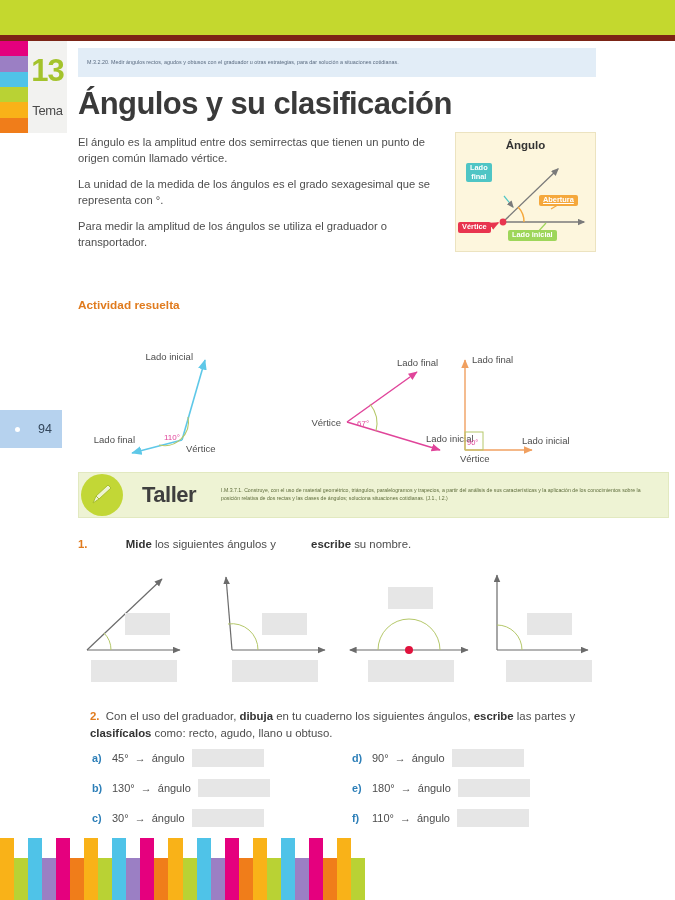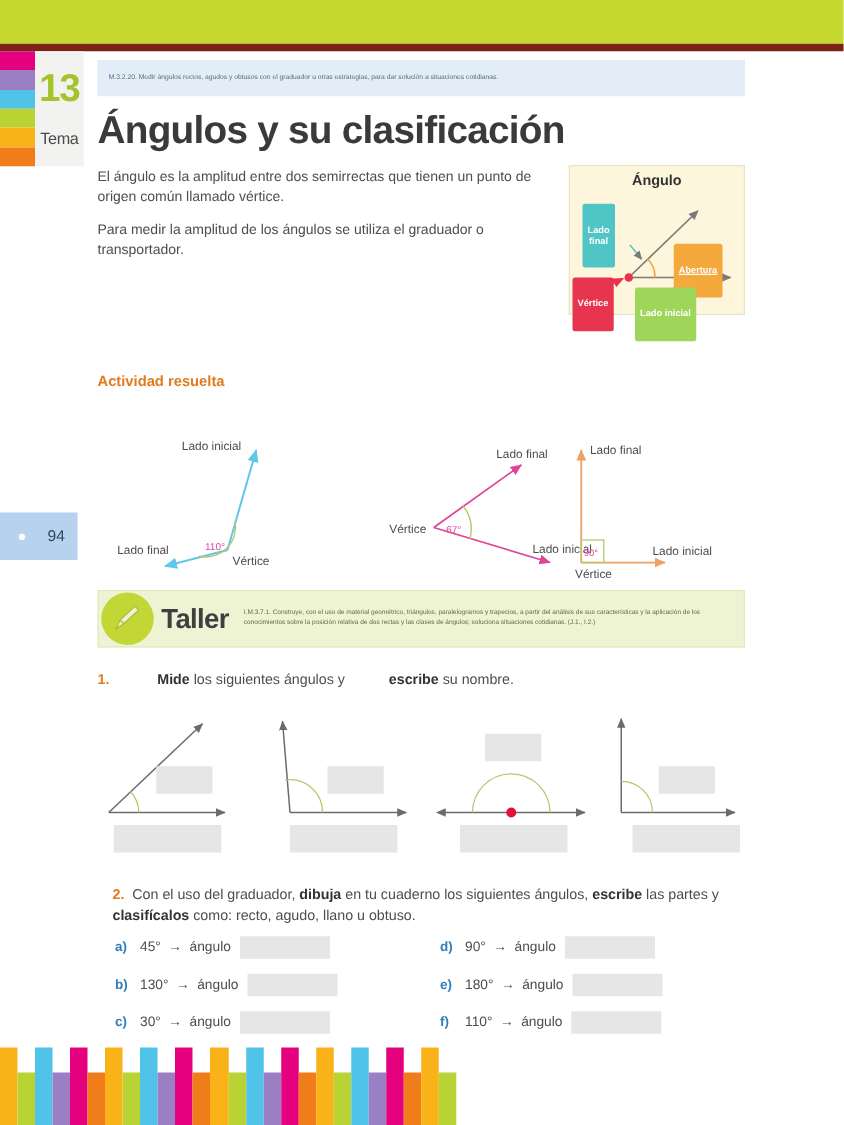--- a/index.html
+++ b/index.html
@@ -38,21 +38,21 @@
   .body-col { position:absolute; left:78px; top:135px; width:370px; }
   .body-col p { font-size:11.2px; color:#4d4d4d; line-height:1.42; margin-bottom:10px; }
 
   
   .angle-box { position:absolute; left:455px; top:132px; width:141px; height:120px;
                background:#fdf6dd; border:1px solid #ece3c0; }
   .angle-box-title { text-align:center; font-size:11.5px; font-weight:bold;
                      color:#333; margin-top:6px; }
   .angle-svg { position:absolute; left:0; top:0; }
   .tag { position:absolute; font-size:7.4px; font-weight:bold; color:#fff;
-         padding:17px 4px; border-radius:2px; white-space:pre-line; line-height:1.15; }
+         padding:1px 4px; border-radius:2px; white-space:pre-line; line-height:1.15; }
   .tag-ladofinal { background:#4fc5c5; left:10px; top:30px; text-align:center; }
   .tag-abertura { background:#f5a83c; left:83px; top:62px;text-decoration:underline; }
   .tag-vertice  { background:#e8354f; left:2px; top:89px; }
   .tag-ladoinicial { background:#9ed65a; left:52px; top:97px; }
 
   
   .act-title { position:absolute; left:78px; top:298px; font-size:11.8px;
                font-weight:bold; color:#e07b1e; }
   .act-sub { position:absolute; left:78px; top:317px; font-size:11.2px; color:#4d4d4d; }
   .act-sub b { color:#333; }
@@ -63,22 +63,22 @@
 
   
   .pagetab { position:absolute; left:0; top:410px; width:62px; height:38px;
              background:#b6d2ee; display:flex; align-items:center; justify-content:flex-end;
              padding-right:10px; }
   .pagetab span { font-size:12.5px; color:#33475c; }
   .pagedot { position:absolute; left:15px; top:427px; width:5px; height:5px;
              border-radius:50%; background:#ffffff; }
 
   
-  .taller { position:absolute; left:78px; top:472px; width:518px; height:46px;
-            background:#eef3d4; border:1px solid #e2e9c0; display:flex; align-items:center; }
+  .taller { position:absolute; left:78px; top:472px; width:591px; height:46px;
+            background:#eef3d4; border:1px solid #e2e9c0; display:flex; align-items:center;gap:13px; }
   .taller-circle { width:42px; height:42px; border-radius:50%; background:#c2d736;
                    margin-left:2px; display:flex; align-items:center; justify-content:center;
                    flex:0 0 42px; }
   .taller-word { font-size:22px; color:#3f3f3f; font-weight:bold; margin-left:6px;
                  letter-spacing:-0.5px; }
   .taller-std { font-size:5.2px; color:#5d6b3a; line-height:1.45; margin-left:12px;
                 flex:1; padding-right:8px; }
 
   
   .ex1-head { position:absolute; left:78px; top:538px; font-size:11.4px; color:#4d4d4d; }
@@ -126,20 +126,21 @@
   </div>
 
   <div class="std-banner">
     <span>M.3.2.20. Medir ángulos rectos, agudos y obtusos con el graduador u otras estrategias, para dar solución a situaciones cotidianas.</span>
   </div>
 
   <div class="title">Ángulos y su clasificación</div>
 
   <div class="body-col">
     <p>El ángulo es la amplitud entre dos semirrectas que tienen un punto de origen común llamado vértice.</p>
+    <p>La unidad de la medida de los ángulos es el grado sexagesimal que se representa con °.</p>
     <p>Para medir la amplitud de los ángulos se utiliza el graduador o transportador.</p>
   </div>
 
   <div class="angle-box">
     <div class="angle-box-title">Ángulo</div>
     <svg class="angle-svg" width="141" height="120">
       <defs>
         <marker id="ag" markerWidth="7" markerHeight="7" refX="5" refY="2.6" orient="auto">
           <path d="M0,0 L6,2.6 L0,5.2 z" fill="#7a7a7a"></path>
         </marker>

